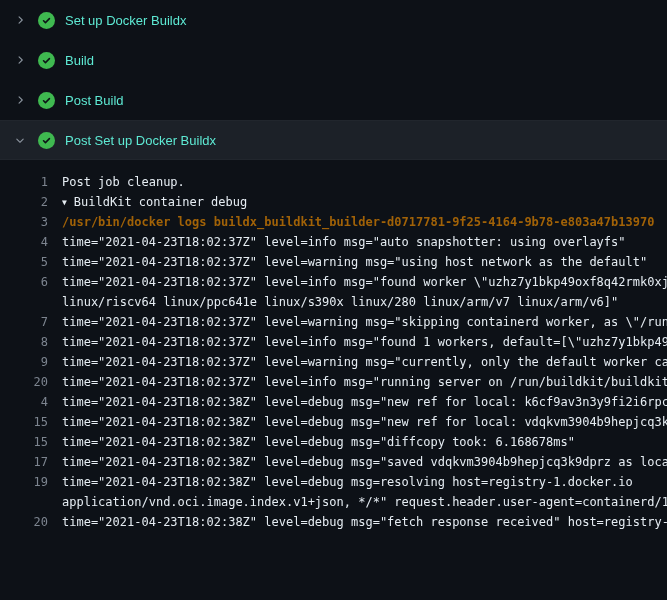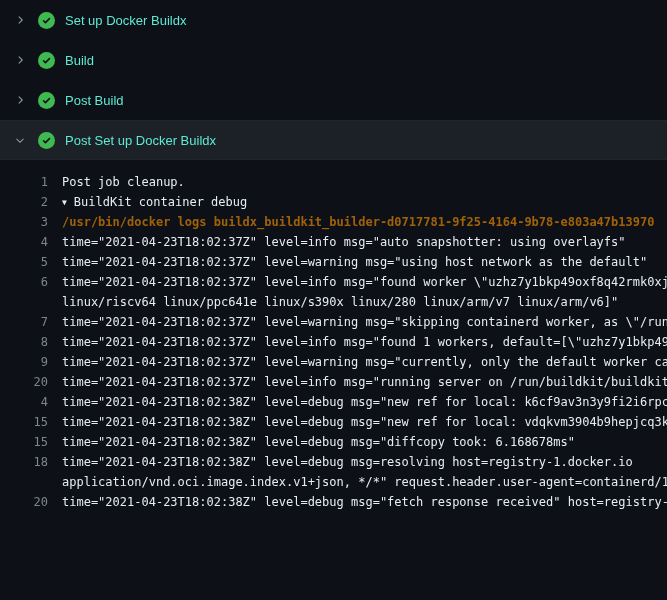--- a/index.html
+++ b/index.html
@@ -224,23 +224,27 @@
   <div class="row">
     <span class="num">15</span>
     <span class="txt">time="2021-04-23T18:02:38Z" level=debug msg="new ref for local: vdqkvm3904b9hepjcq3k</span>
   </div>
 
   <div class="row">
     <span class="num">15</span>
     <span class="txt">time="2021-04-23T18:02:38Z" level=debug msg="diffcopy took: 6.168678ms"</span>
   </div>
 
-
-  <div class="row">
-    <span class="num">18</span>
+  <div class="row">
+    <span class="num">17</span>
+    <span class="txt">time="2021-04-23T18:02:38Z" level=debug msg="saved vdqkvm3904b9hepjcq3k9dprz as loca</span>
+  </div>
+
+  <div class="row">
+    <span class="num">19</span>
     <span class="txt">time="2021-04-23T18:02:38Z" level=debug msg=resolving host=registry-1.docker.io</span>
   </div>
 
 
   <div class="row">
     <span class="num"></span>
     <span class="txt">application/vnd.oci.image.index.v1+json, */*" request.header.user-agent=containerd/1.4</span>
   </div>
 
   <div class="row">

